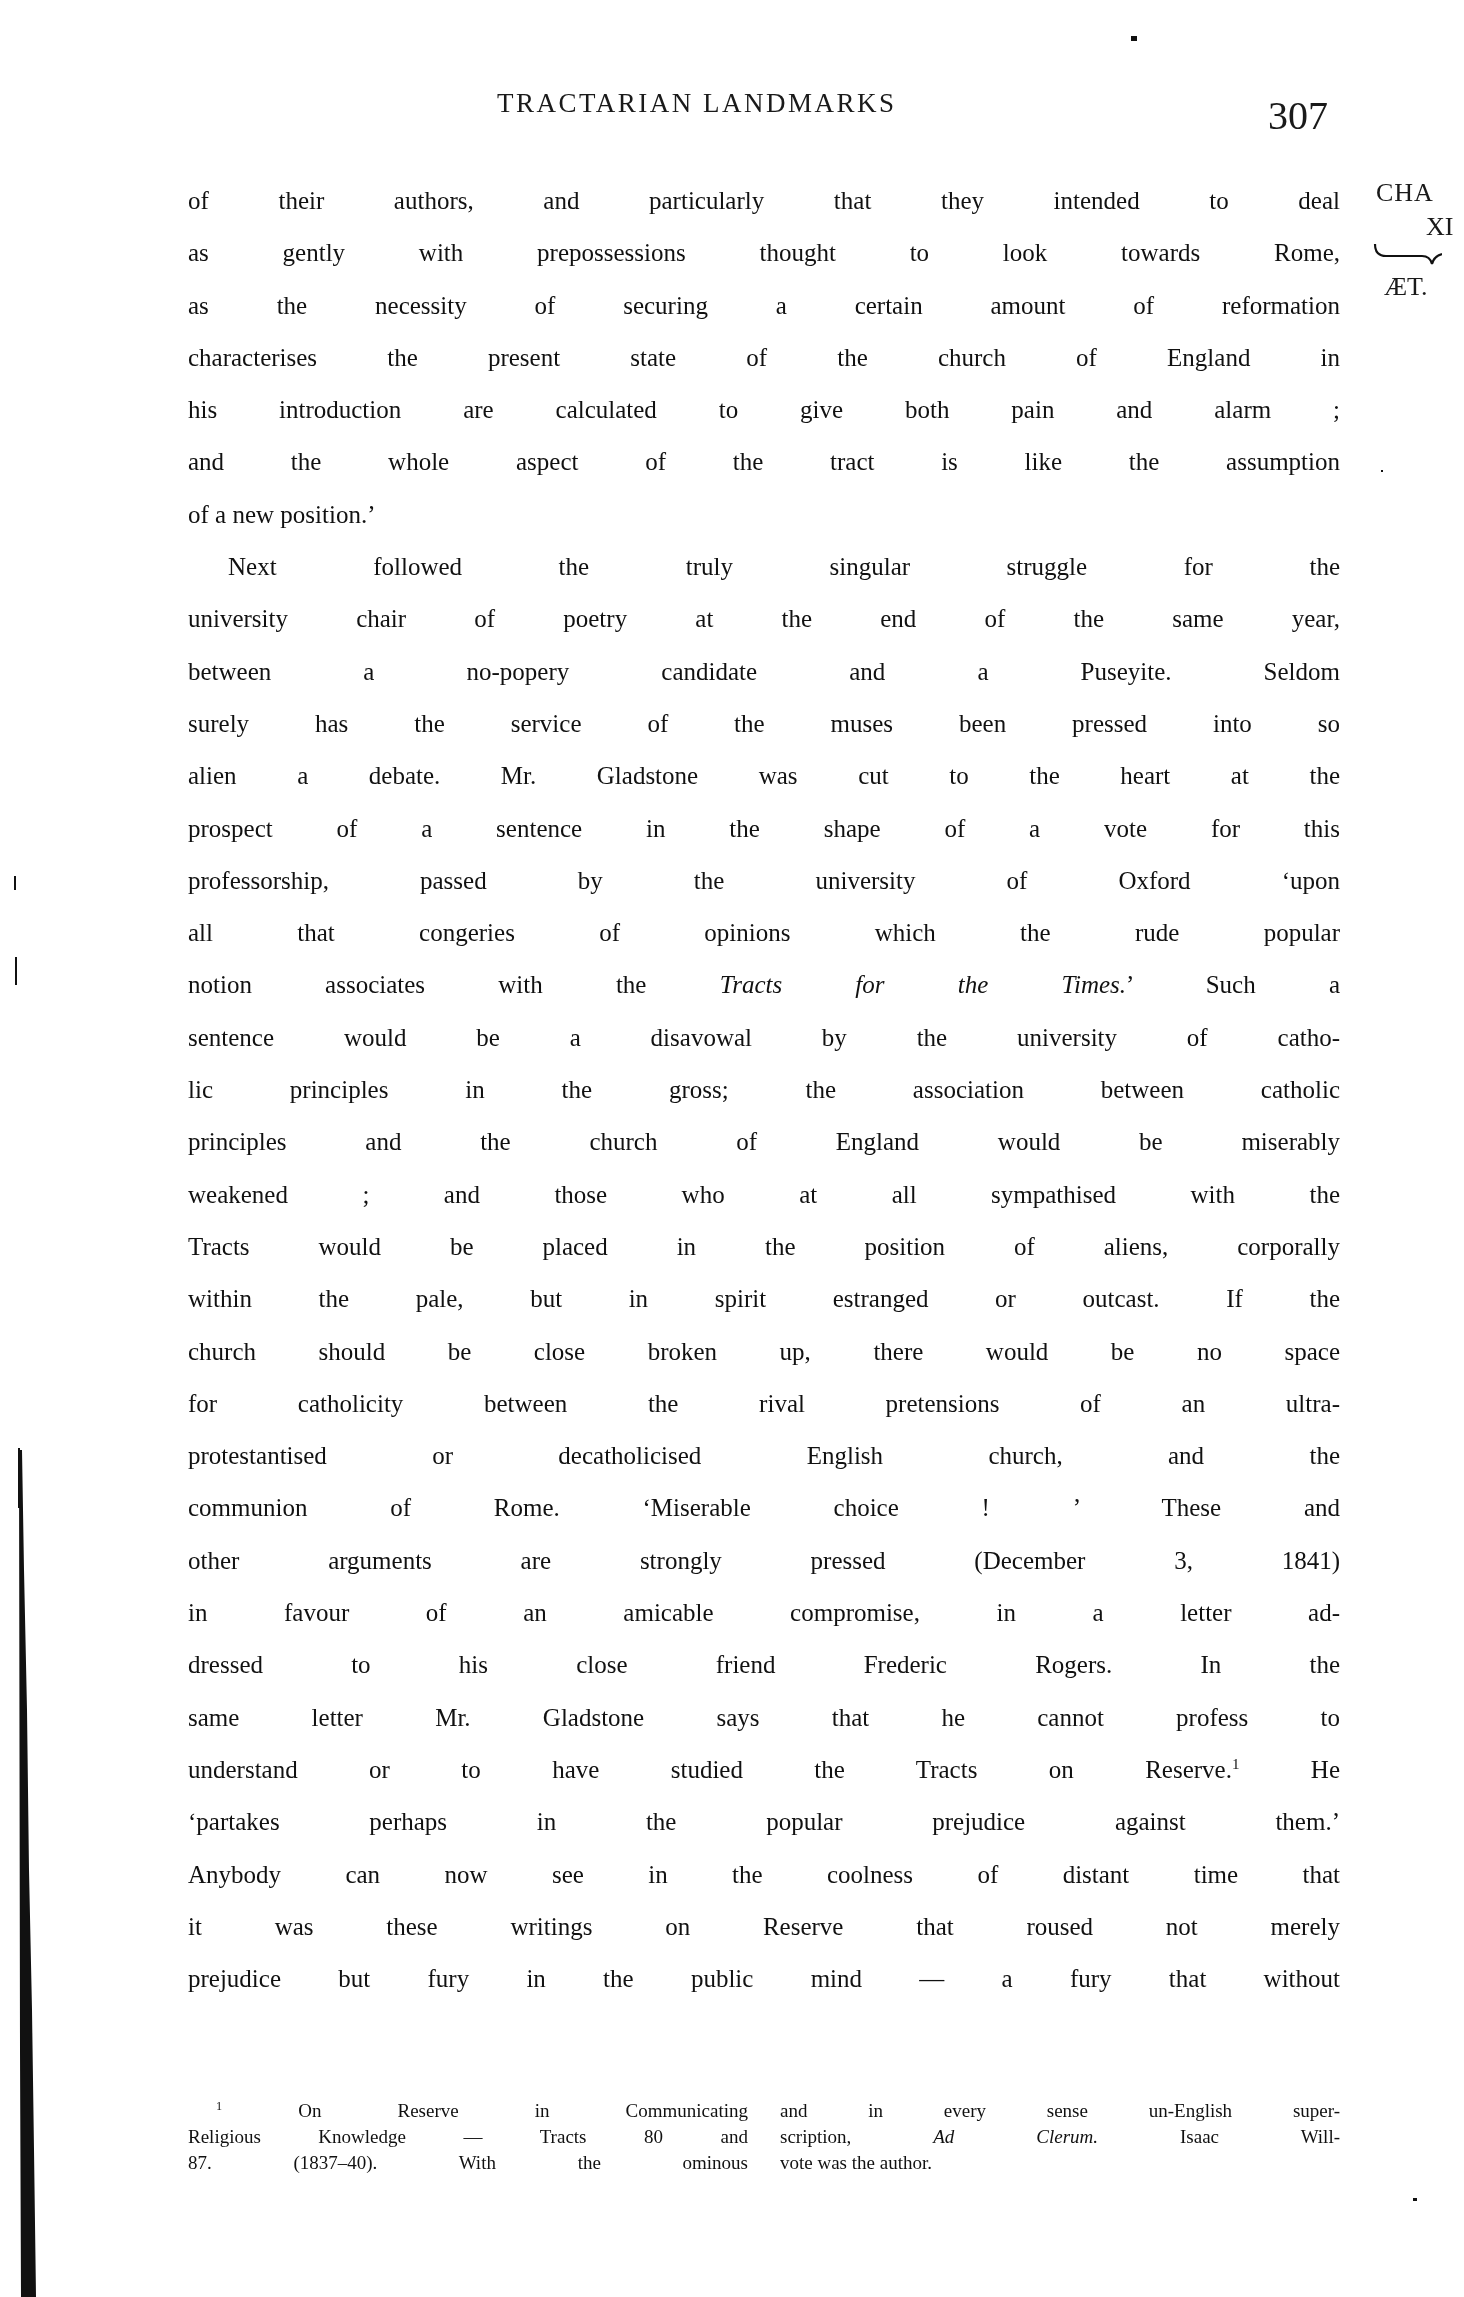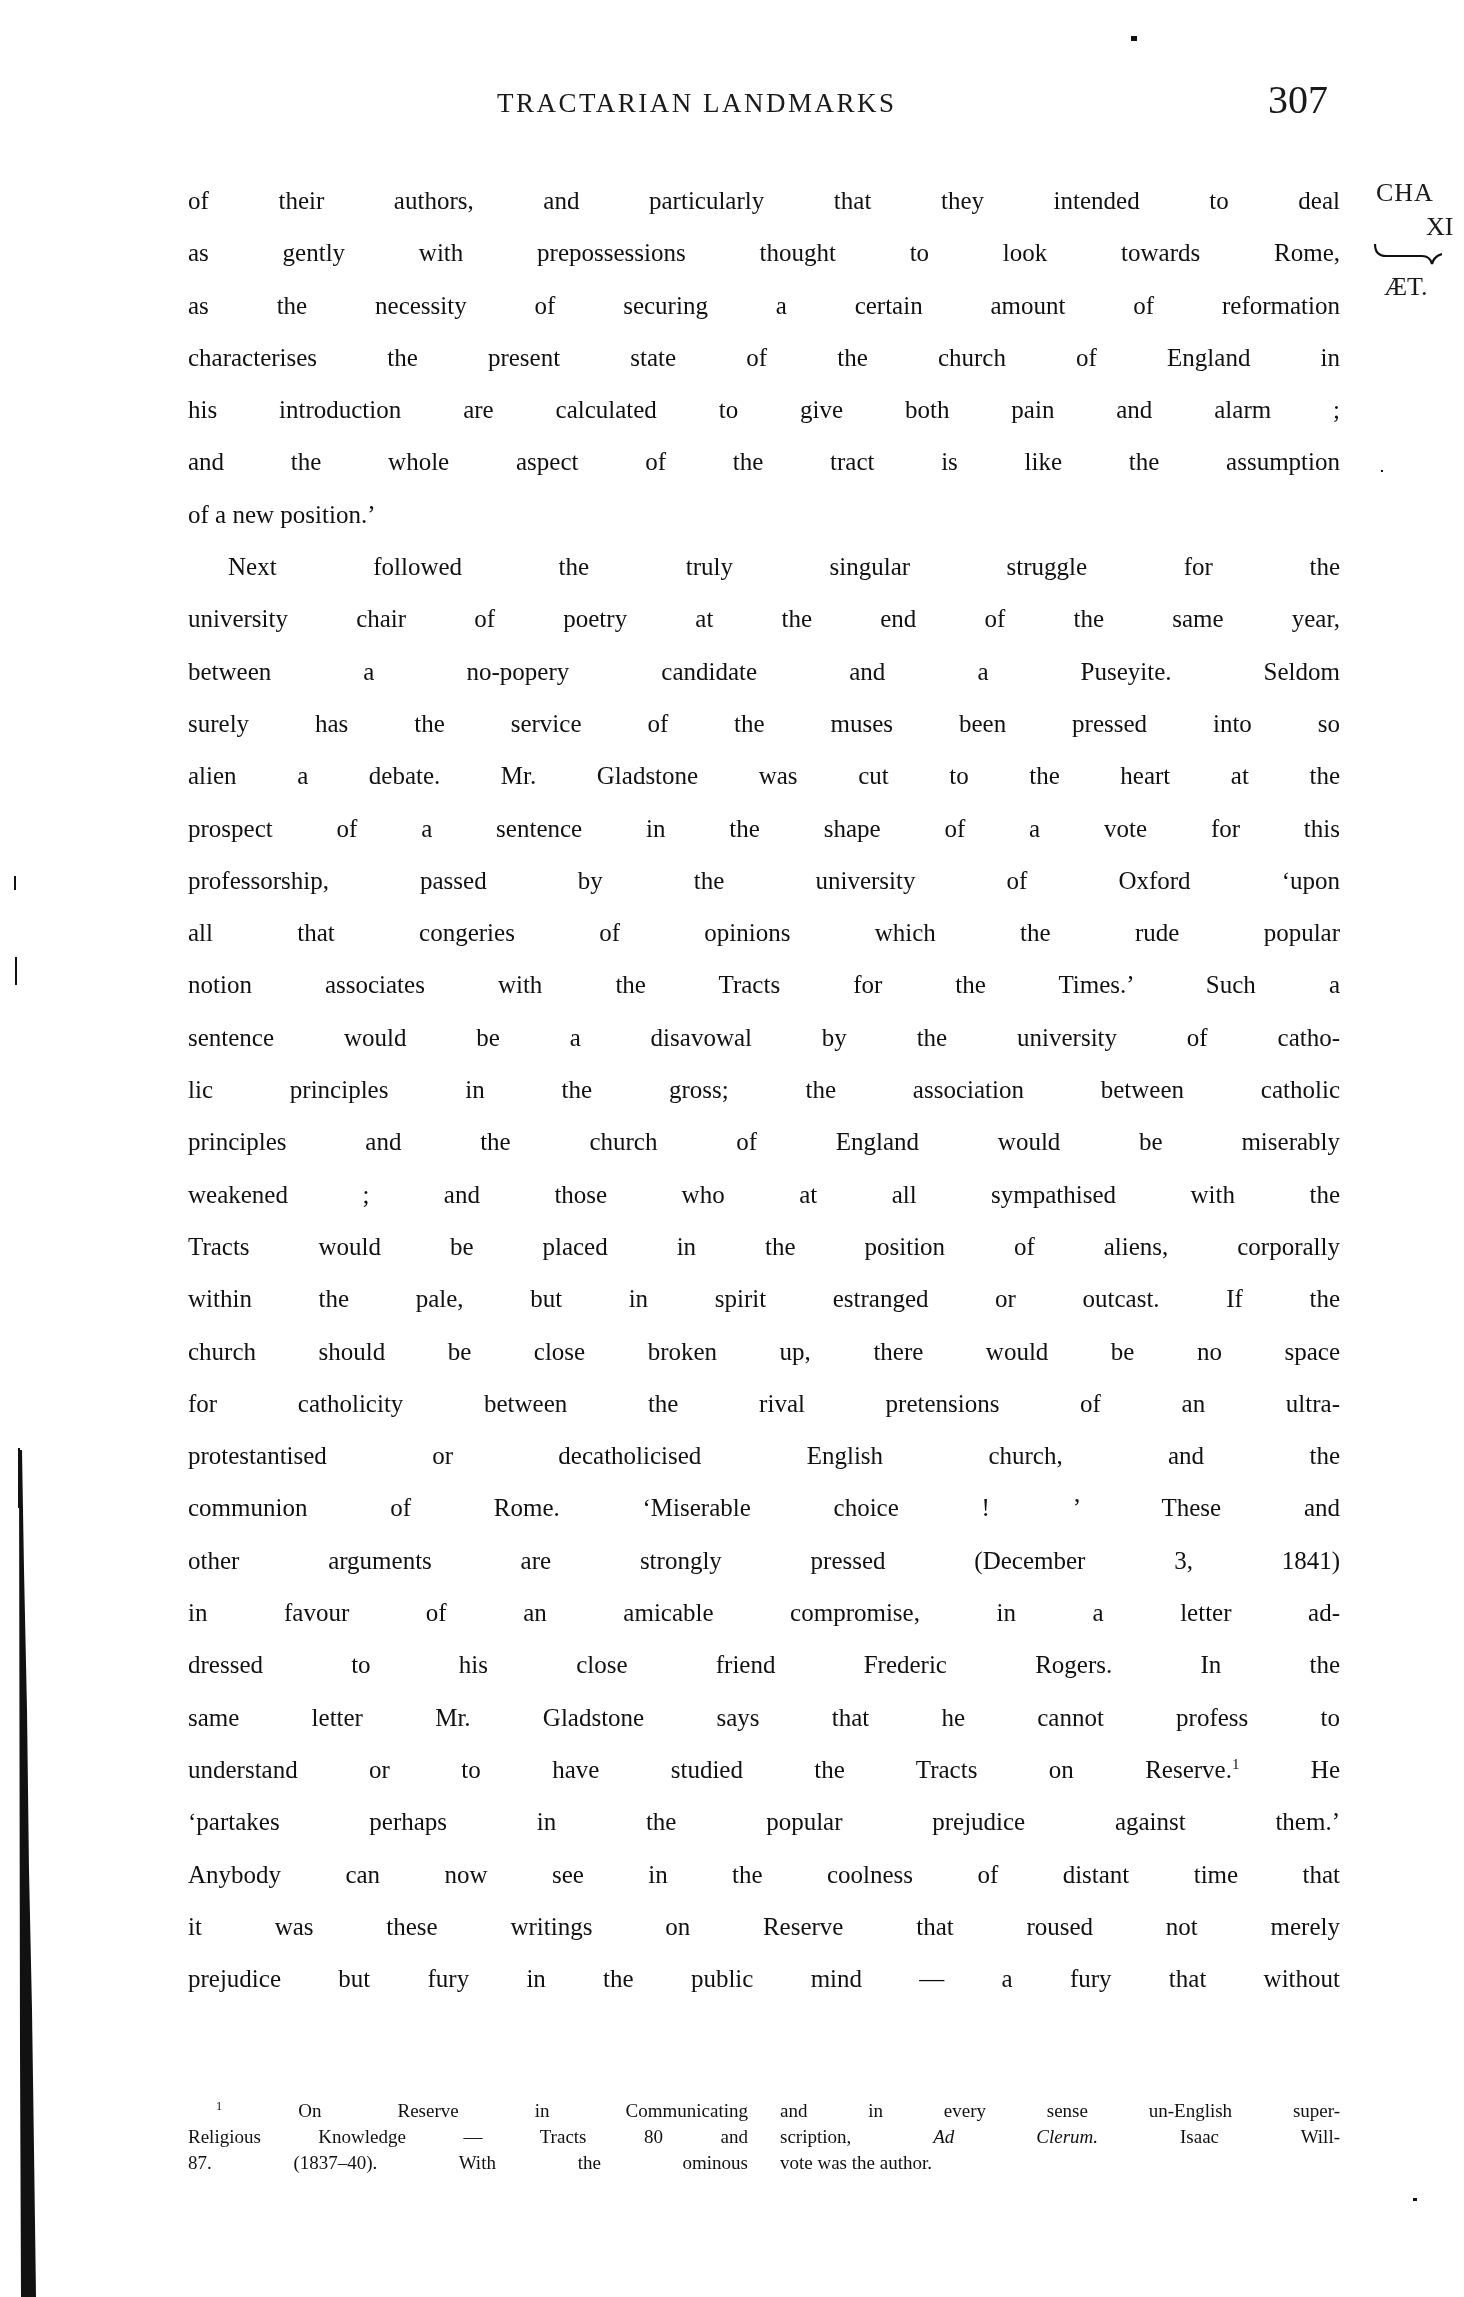--- a/index.html
+++ b/index.html
@@ -9,37 +9,37 @@
     color: #111111;
   }
   .page { position: absolute; left: 0; top: 0; width: 1464px; height: 2297px; }
 
   .running-head {
     position: absolute; left: 497px; top: 88px;
     font-family: "Liberation Serif", serif;
     font-size: 27px; letter-spacing: 2.5px; color: #1a1a1a;
   }
   .page-number {
-    position: absolute; left: 1268px; top: 76px;
+    position: absolute; left: 1268px; top: 92px;
     font-family: "Liberation Serif", serif;
     font-size: 40px; color: #1a1a1a;
   }
 
   .body-text {
     position: absolute; left: 188px; top: 175px; width: 1152px;
     font-family: "Liberation Serif", serif;
     font-size: 25px; line-height: 52.3px;
   }
   .line {
     display: block; height: 52.3px; white-space: nowrap;
     text-align: justify; text-align-last: justify;
   }
   .line.last { text-align-last: left; }
   .line.indent { padding-left: 40px; }
-  .line .it { }
+  .line .it { font-style: italic; }
   .line sup { font-size: 60%; line-height: 0; vertical-align: super; }
 
   .margin-note {
     position: absolute; left: 1376px; top: 178px; width: 90px;
     font-family: "Liberation Serif", serif; color: #1a1a1a;
   }
   .margin-note .chap { font-size: 26px; letter-spacing: 1px; display: block; height: 34px; }
   .margin-note .num { font-size: 26px; display: block; padding-left: 50px; height: 30px; }
   .margin-note .brace { display: block; width: 70px; height: 24px; margin-left: -4px; }
   .margin-note .aet { font-size: 26px; display: block; padding-left: 8px; margin-top: 6px; }

